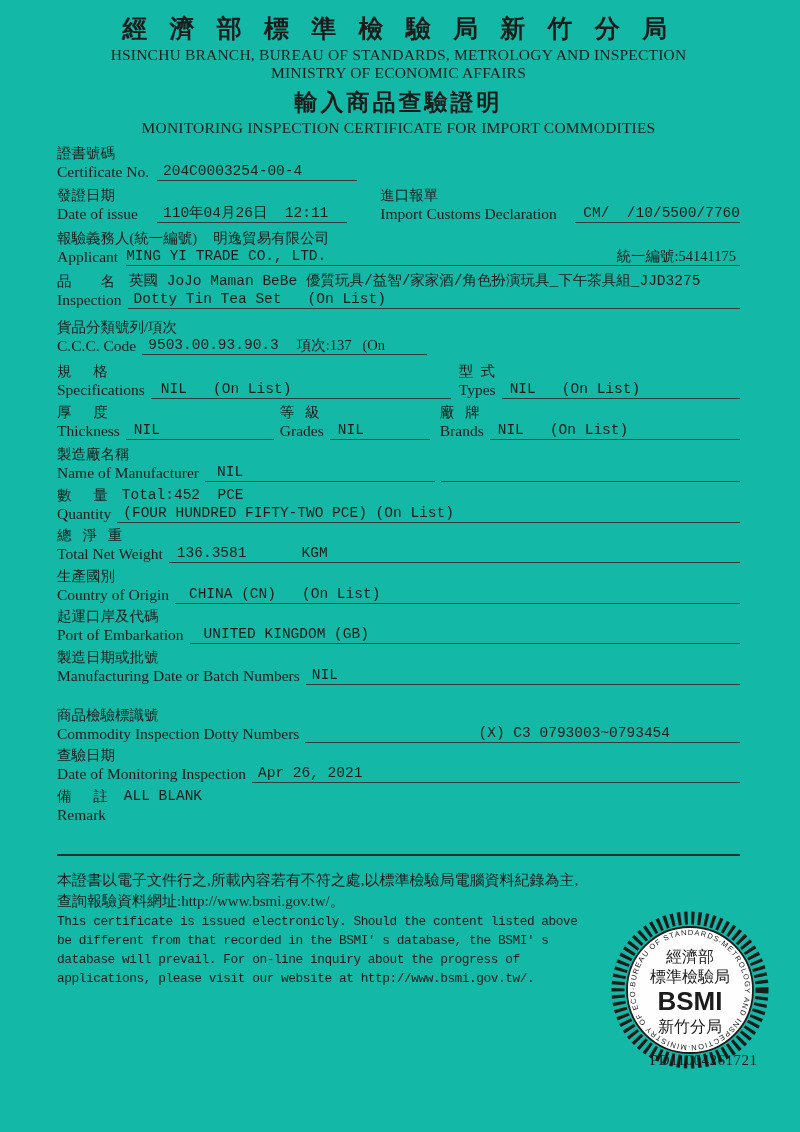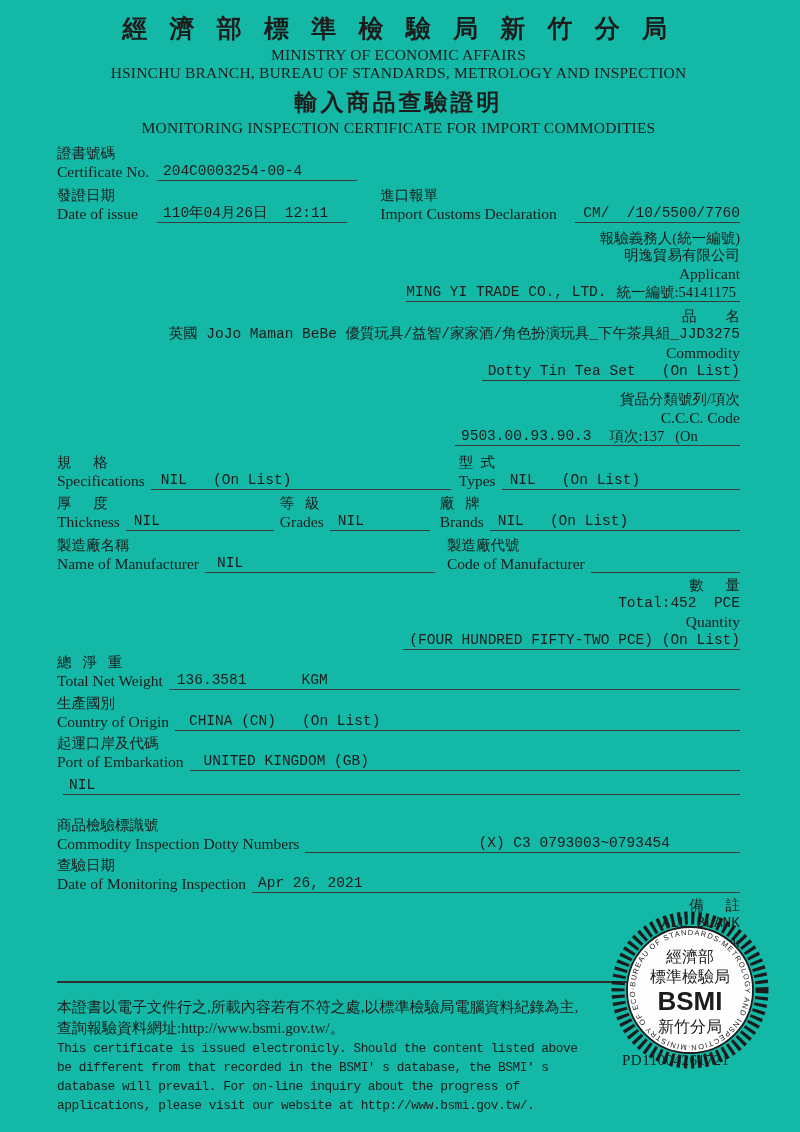--- a/index.html
+++ b/index.html
@@ -18,21 +18,21 @@
   .title-en { font-size:15.5px; line-height:19px; letter-spacing:.2px; }
 
   
   .row { display:flex; align-items:flex-end; }
   .lbl2 { display:flex; flex-direction:column; justify-content:flex-end; flex:none; }
   .zh  { font-size:14.5px; line-height:17px; white-space:pre; }
   .enl { font-size:15.5px; line-height:19px; white-space:pre; }
   .v   { font-family:"Liberation Mono","DejaVu Sans Mono",monospace; font-size:14.5px; line-height:18px; white-space:pre; }
   .u   { border-bottom:1.5px solid #3a3a3a; min-height:19px; display:flex; align-items:flex-end; }
   .grow { flex:1; }
-  .blk .l1, .blk .l2 { display:flex; align-items:flex-end;flex-direction:column; }
+  .blk .l1, .blk .l2 { display:flex; align-items:center; }
 
   .mt4{margin-top:4px}.mt5{margin-top:5px}.mt6{margin-top:6px}.mt7{margin-top:7px}
   .mt8{margin-top:8px}.mt10{margin-top:10px}.mt22{margin-top:22px}
 
   .w100{width:100px}.w200{width:200px}.w195{width:195px}.w285{width:285px}
   .w300{width:300px}.w148{width:148px}.w100b{width:100px}.w230{width:230px}
   .pl6{padding-left:6px}.pl8{padding-left:8px}.pl10{padding-left:10px}.pl12{padding-left:12px}.pl14{padding-left:14px}
   .ml6{margin-left:6px}.ml8{margin-left:8px}.ml10{margin-left:10px}.ml12{margin-left:12px}
   .ml14{margin-left:14px}.ml16{margin-left:16px}.ml18{margin-left:18px}.ml55{margin-left:55px}
   .sp33{width:33px;flex:none}
@@ -43,32 +43,32 @@
   .hr { margin-top:30px; border-top:2px solid #2e2e2e; height:0; }
 
   .zh-par { font-size:15px; line-height:21px; white-space:pre-line; margin-top:2px; }
   .en-par { font-family:"Liberation Mono","DejaVu Sans Mono",monospace; font-size:12.8px;
             letter-spacing:-0.45px; line-height:19px; white-space:pre-line; }
   .comply { margin-top:8px; width:695px; }
   .electronic { margin-top:14px; width:560px; }
 
   .seal { position:absolute; left:606px; top:906px; width:168px; text-align:center; }
   .seal svg { display:block; }
-  .doc-no { position:absolute; left:622px; top:1052px; font-size:15px; letter-spacing:.5px; }
+  .doc-no { position:absolute; left:650px; top:1052px; font-size:15px; letter-spacing:.5px; }
 </style>
 </head>
 <body>
 
 <div class="page">
   <div class="content">
 
     <div class="hdr">
       <div class="org-zh">經 濟 部 標 準 檢 驗 局 新 竹 分 局</div>
+      <div class="org-en">HSINCHU BRANCH, BUREAU OF STANDARDS, METROLOGY AND INSPECTION</div>
       <div class="org-en">MINISTRY OF ECONOMIC AFFAIRS</div>
-      <div class="org-en">HSINCHU BRANCH, BUREAU OF STANDARDS, METROLOGY AND INSPECTION</div>
       <div class="title-zh">輸入商品查驗證明</div>
       <div class="title-en">MONITORING INSPECTION CERTIFICATE FOR IMPORT COMMODITIES</div>
     </div>
 
     <div class="row mt8">
       <div class="lbl2 w100">
         <span class="zh">證書號碼</span>
         <span class="enl">Certificate No.</span>
       </div>
       <div class="u w200 pl6">
@@ -107,21 +107,21 @@
         </div>
       </div>
     </div>
 
     <div class="blk mt6">
       <div class="l1">
         <span class="zh">品        名</span>
         <span class="v ml14">英國 JoJo Maman BeBe 優質玩具/益智/家家酒/角色扮演玩具_下午茶具組_JJD3275</span>
       </div>
       <div class="l2">
-        <span class="enl">Commodity</span>
+        <span class="enl">Inspection</span>
         <div class="u grow pl6 ml6">
           <span class="v">Dotty Tin Tea Set   (On List)</span>
         </div>
       </div>
     </div>
 
     <div class="blk mt10">
       <div class="l1">
         <span class="zh">貨品分類號列/項次</span>
       </div>
@@ -176,24 +176,20 @@
     </div>
 
     <div class="row mt6">
       <div class="lbl2">
         <span class="zh">製造廠名稱</span>
         <span class="enl">Name of Manufacturer</span>
       </div>
       <div class="u w230 pl12 ml6">
         <span class="v">NIL</span>
       </div>
-      <div class="lbl2 ml12">
-        <span class="zh">製造廠代號</span>
-        <span class="enl">Code of Manufacturer</span>
-      </div>
       <div class="u grow pl8 ml6">
         <span class="v"></span>
       </div>
     </div>
 
     <div class="blk mt4">
       <div class="l1">
         <span class="zh">數      量</span>
         <span class="v ml14">Total:452  PCE</span>
       </div>
@@ -230,20 +226,24 @@
       <div class="lbl2">
         <span class="zh">起運口岸及代碼</span>
         <span class="enl">Port of Embarkation</span>
       </div>
       <div class="u grow pl14 ml6">
         <span class="v">UNITED KINGDOM (GB)</span>
       </div>
     </div>
 
     <div class="row mt5">
+      <div class="lbl2">
+        <span class="zh">製造日期或批號</span>
+        <span class="enl">Manufacturing Date or Batch Numbers</span>
+      </div>
       <div class="u grow pl6 ml6">
         <span class="v">NIL</span>
       </div>
     </div>
 
     <div class="row mt22">
       <div class="lbl2">
         <span class="zh">商品檢驗標識號</span>
         <span class="enl">Commodity Inspection Dotty Numbers</span>
       </div>

